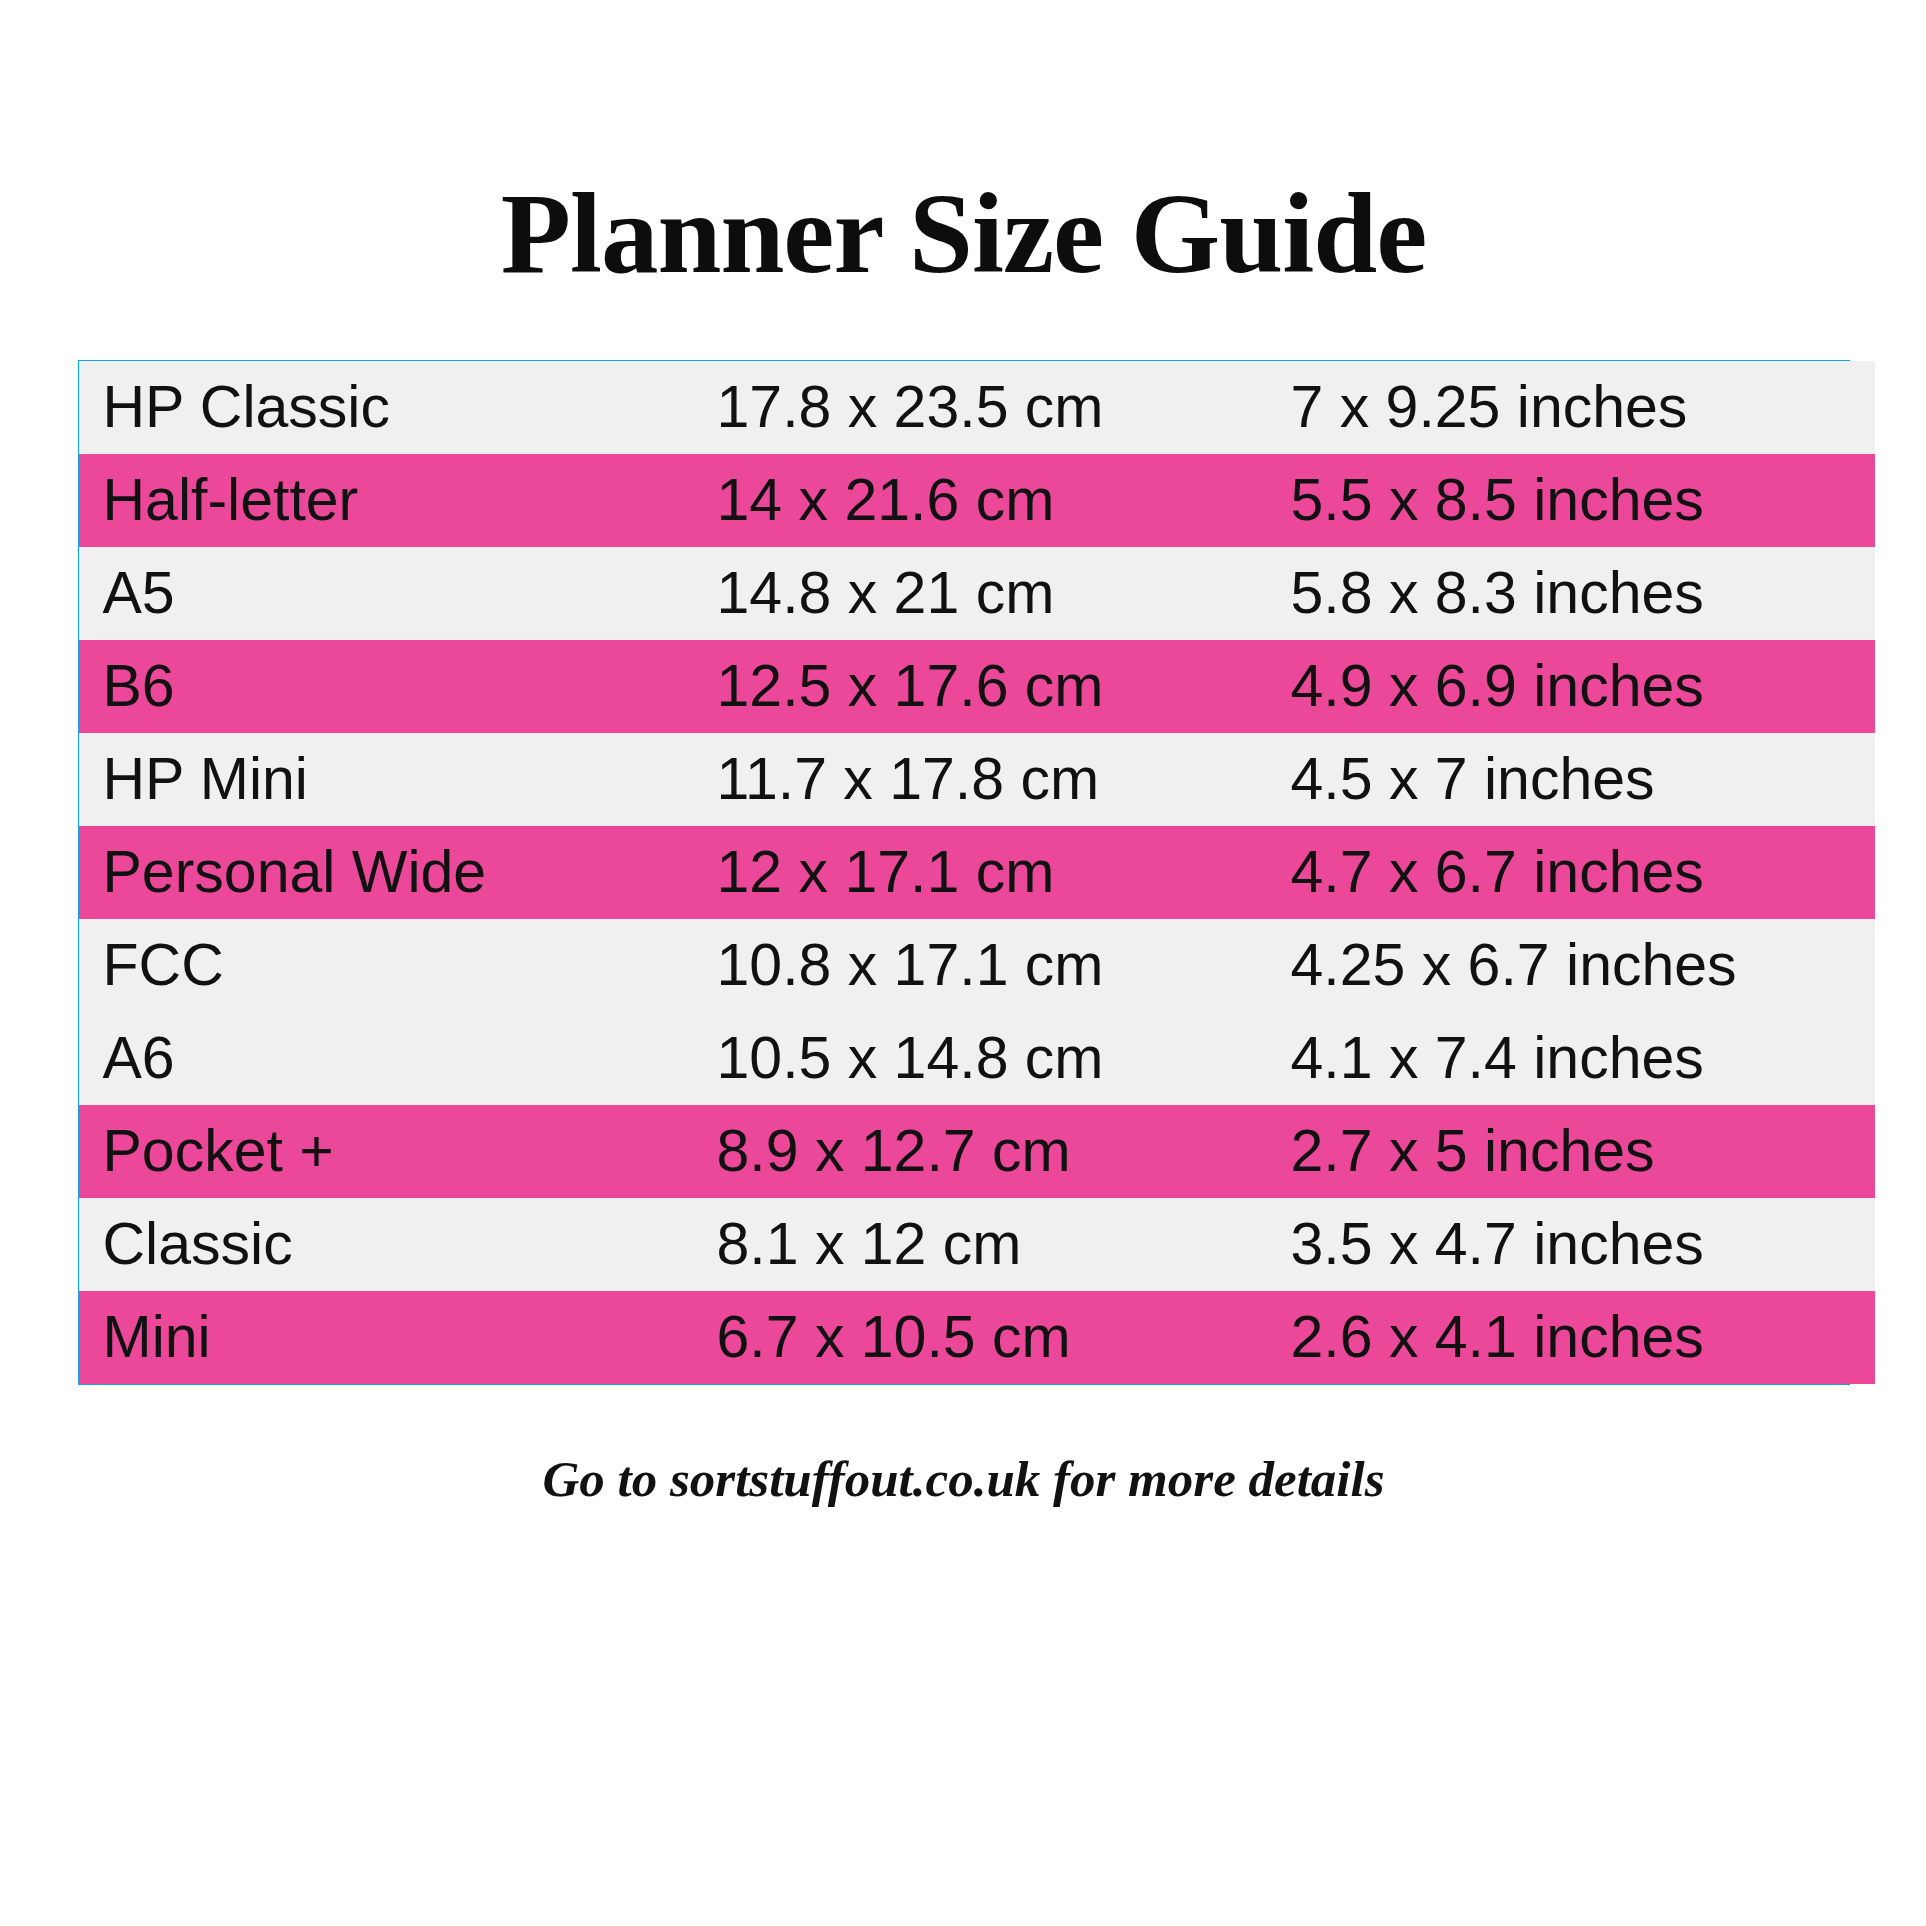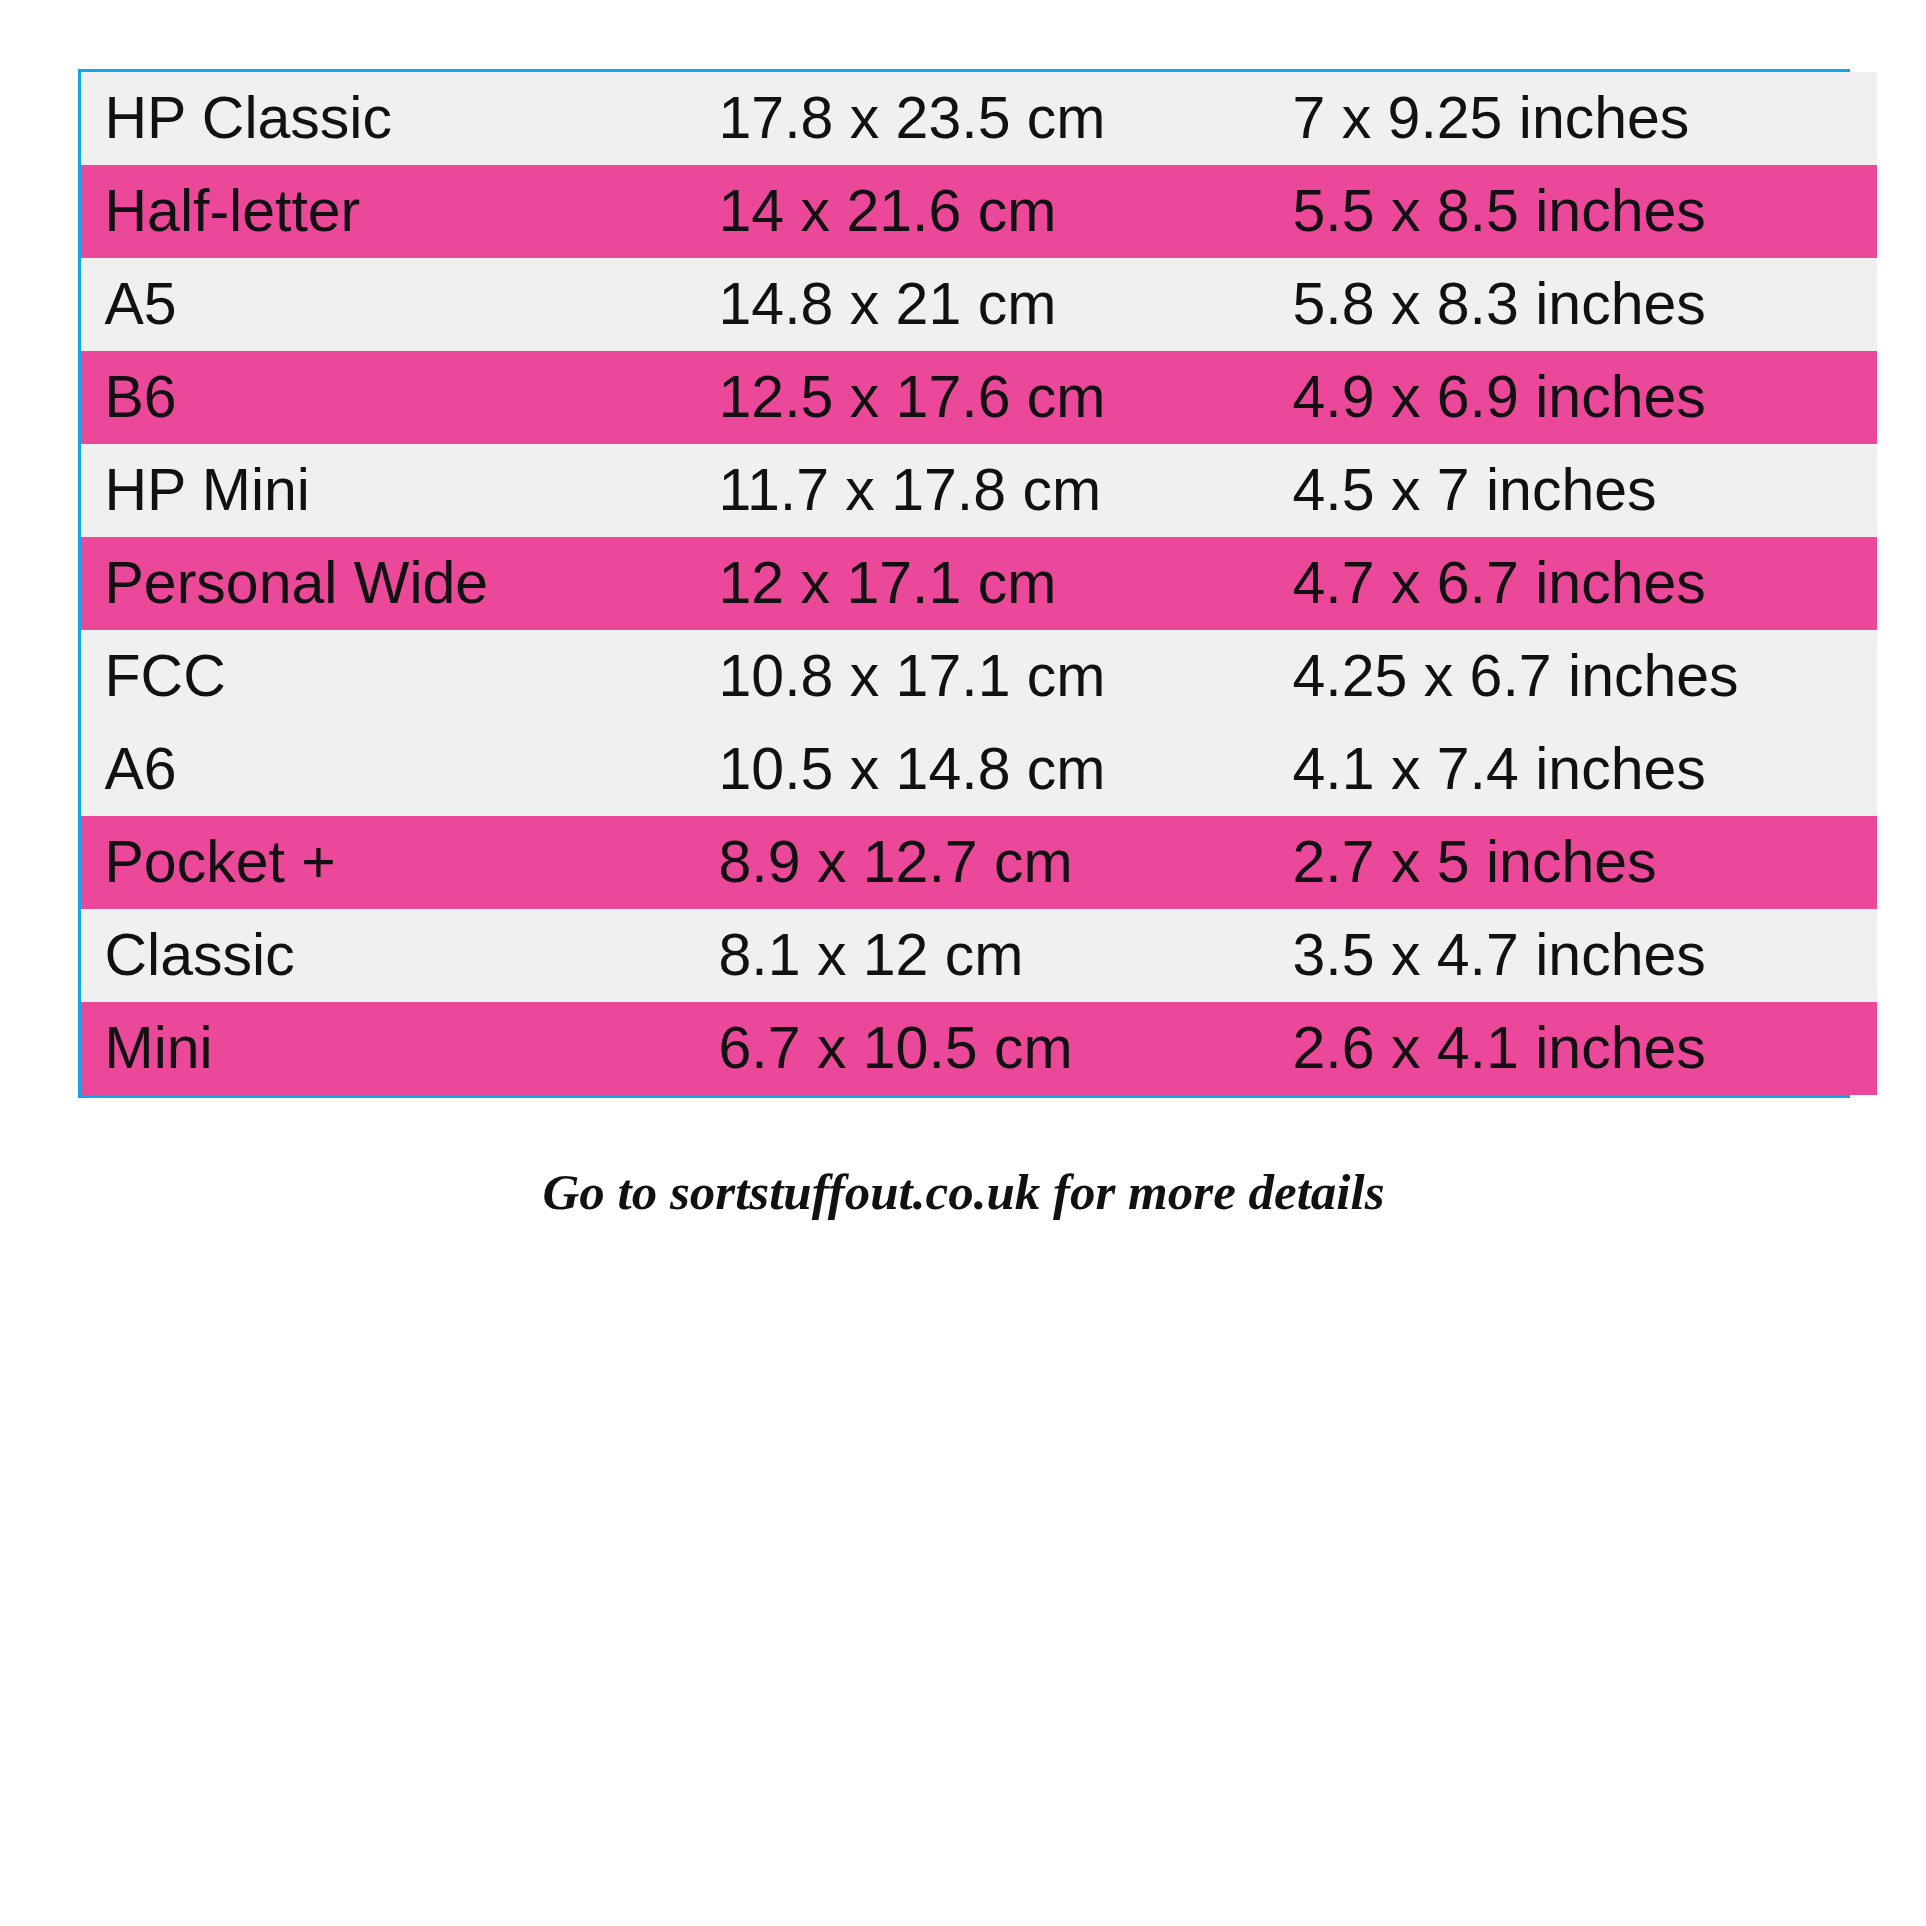--- a/index.html
+++ b/index.html
@@ -31,21 +31,21 @@
     line-height: 1;
     letter-spacing: -1px;
     text-align: center;
     margin-top: 176px;
     margin-bottom: 0;
     color: #0d0d0d;
   }
   .table-wrap {
     margin-top: 69px;
     width: 1772px;
-    border: 3px solid #0ea5e9;
+    border: 1px solid #0ea5e9;
     box-sizing: border-box;
     background: #ffffff;
   }
   table {
     border-collapse: collapse;
     width: 100%;
     table-layout: fixed;
   }
   tr.odd td {
     background: #f0f0f0;
@@ -82,20 +82,21 @@
     text-align: center;
     width: 100%;
     font-weight: bold;
   }
 </style>
 </head>
 <body>
 
 <div class="page">
 
+  <h1 class="title">Planner Size Guide</h1>
 
   <div class="table-wrap">
     <table>
       <tbody>
 
         <tr class="odd">
           <td class="c-name">HP Classic</td>
           <td class="c-cm">17.8 x 23.5 cm</td>
           <td class="c-in">7 x 9.25 inches</td>
         </tr>

